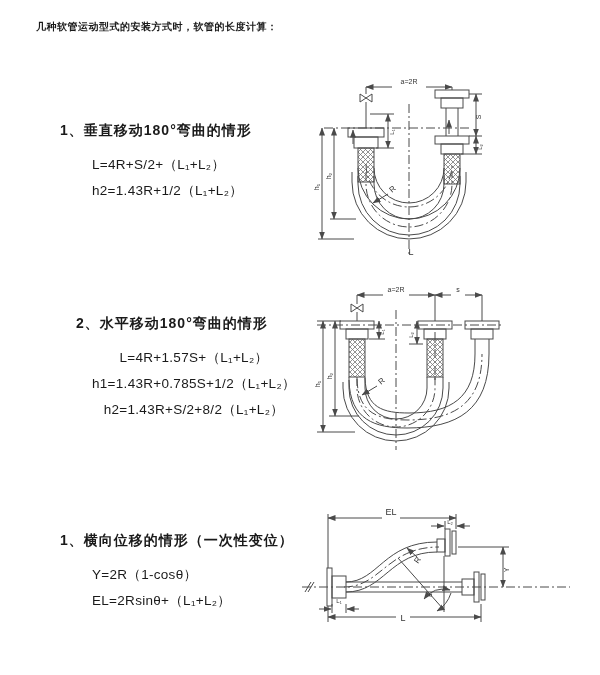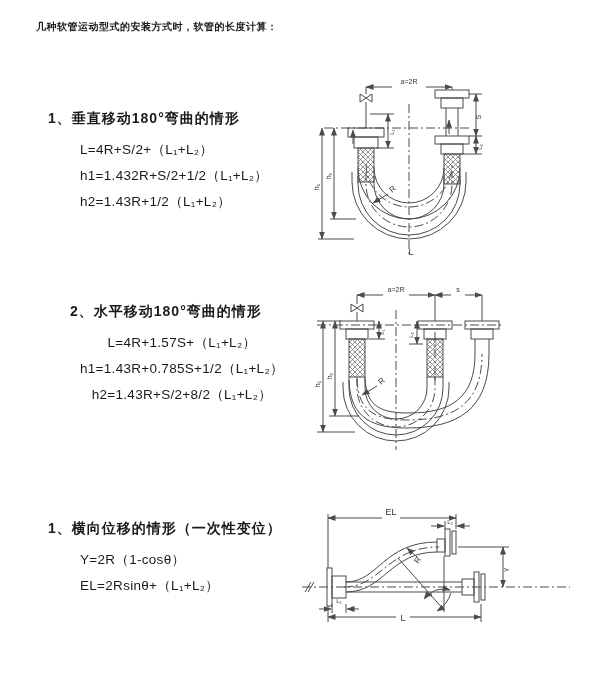--- a/index.html
+++ b/index.html
@@ -1,38 +1,37 @@
 <!DOCTYPE html>
 <html><head>
 <meta charset="utf-8">
 <style>
   html,body{margin:0;padding:0;background:#ffffff;}
   body{width:600px;height:675px;position:relative;overflow:hidden;
        font-family:"Liberation Sans","DejaVu Sans",sans-serif;color:#1a1a1a;}
   .title{position:absolute;left:36px;top:20px;font-size:10px;font-weight:700;letter-spacing:.5px;}
   .sec{position:absolute;}
-  .sec h3{margin:0;font-size:14px;font-weight:700;letter-spacing:1px;}
-  .formulas{margin:9px 0 0 32px;}
+  .sec h3{margin:12px;font-size:14px;font-weight:700;letter-spacing:1px;}
+  .formulas{margin:9px 0 0 44px;}
   .formula{font-size:13.5px;line-height:26px;letter-spacing:.3px;white-space:pre;}
   .diag{position:absolute;}
   .geo{stroke:#4a4a4a;stroke-width:1;fill:none;}
   .lbl{fill:#333;stroke:none;font-family:"Liberation Sans","DejaVu Sans",sans-serif;font-size:7px;}
   #s1{left:48px;top:110px;} #s2{left:48px;top:303px;text-align:center;} #s3{left:48px;top:520px;}
   #d1{left:308px;top:72px;} #d2{left:305px;top:282px;} #d3{left:298px;top:500px;}
 </style>
 </head>
 <body>
 
 <div class="title">几种软管运动型式的安装方式时，软管的长度计算：</div>
 
 <div class="sec" id="s1">
   <h3>1、垂直移动180°弯曲的情形</h3>
   <div class="formulas">
     <div class="formula">L=4R+S/2+（L₁+L₂）</div>
-    <div class="formula">h1=1.432R+S/2+1/2（L₁+L₂）</div>
     <div class="formula">h2=1.43R+1/2（L₁+L₂）</div>
   </div>
 </div>
 
 <div class="sec" id="s2">
   <h3>2、水平移动180°弯曲的情形</h3>
   <div class="formulas">
     <div class="formula">L=4R+1.57S+（L₁+L₂）</div>
     <div class="formula">h1=1.43R+0.785S+1/2（L₁+L₂）</div>
     <div class="formula">h2=1.43R+S/2+8/2（L₁+L₂）</div>

